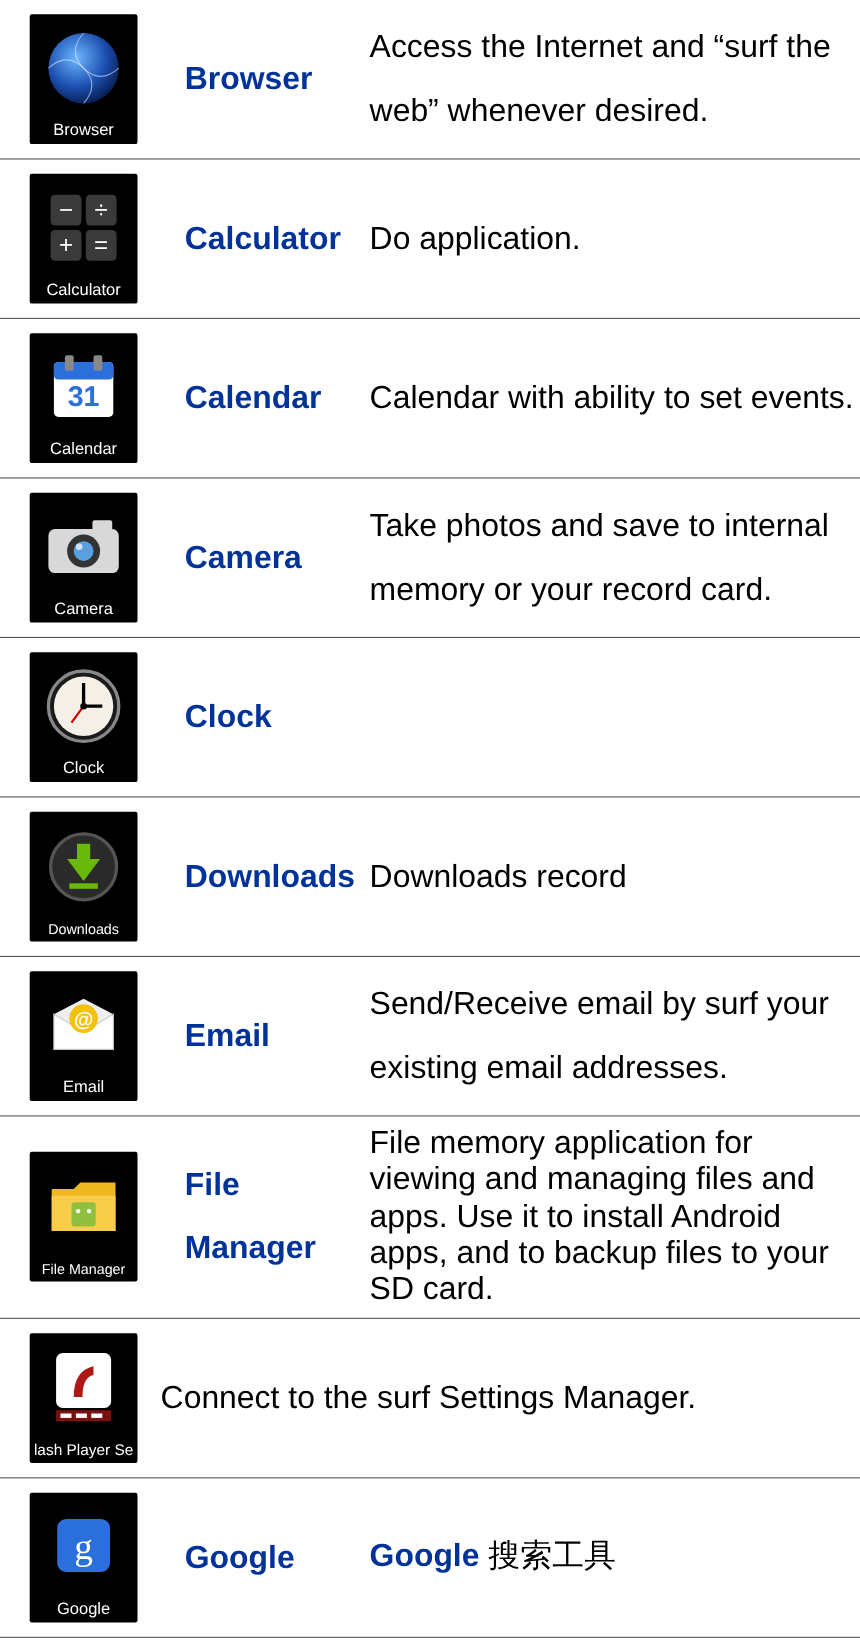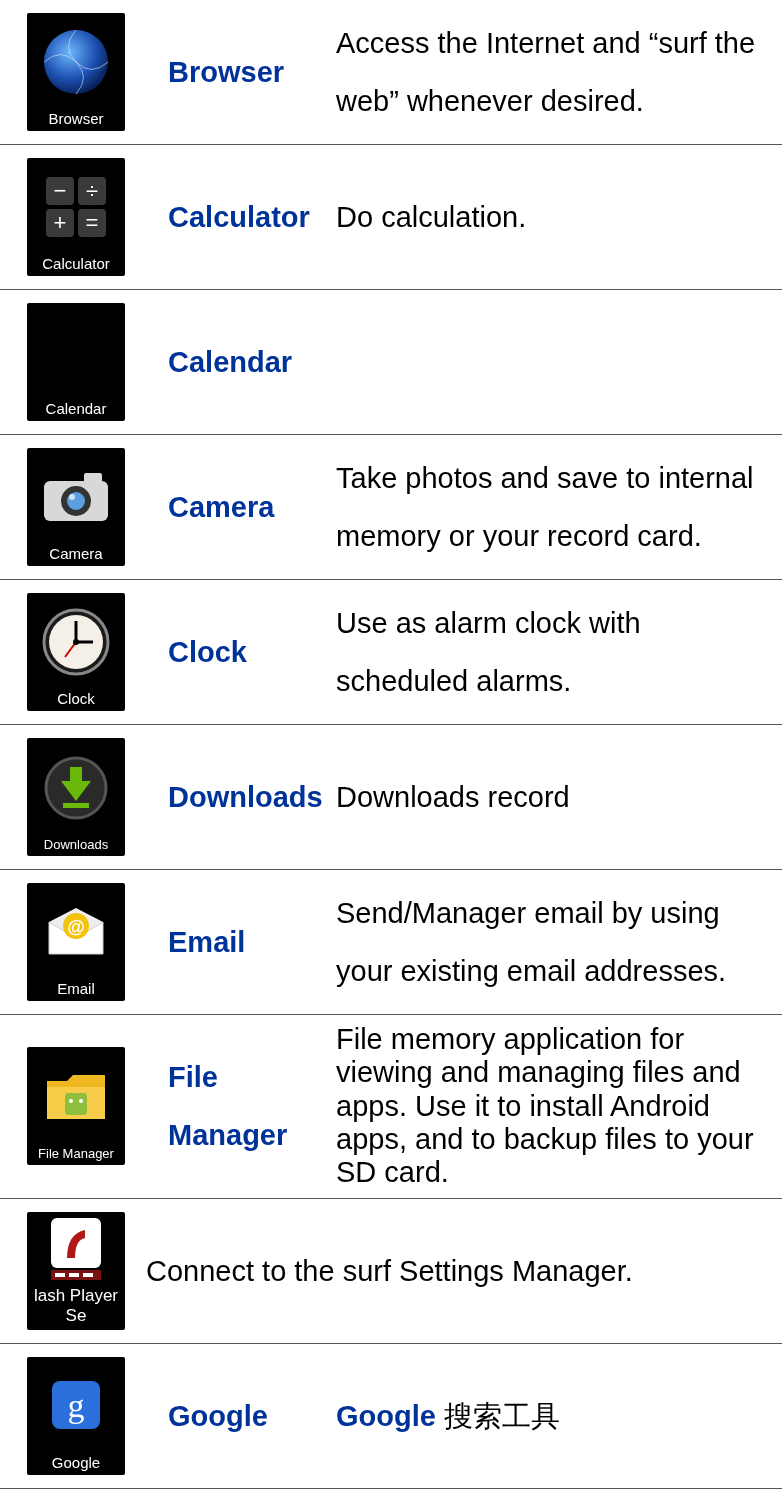--- a/index.html
+++ b/index.html
@@ -118,30 +118,40 @@
             <text x="16" y="23" font-size="22" fill="#fff" text-anchor="middle">−</text>
             <text x="48" y="23" font-size="22" fill="#fff" text-anchor="middle">÷</text>
             <text x="16" y="55" font-size="22" fill="#fff" text-anchor="middle">+</text>
             <text x="48" y="55" font-size="22" fill="#fff" text-anchor="middle">=</text>
           </svg>
         </div>
         <div class="caption">Calculator</div>
       </div>
     </div>
     <div class="name-cell"><span>Calculator</span></div>
-    <div class="desc-cell">Do calculation.</div>
-  </div>
-
-  <div class="row">
-    <div class="icon-cell">
-      <div class="app-icon">
+    <div class="desc-cell">Do application.</div>
+  </div>
+
+  <div class="row">
+    <div class="icon-cell">
+      <div class="app-icon">
+        <div class="glyph">
+          <svg width="66" height="66" viewBox="0 0 66 66">
+            <rect x="6" y="10" width="54" height="50" rx="4" fill="#fff"></rect>
+            <rect x="6" y="10" width="54" height="16" rx="4" fill="#2a6fdc"></rect>
+            <rect x="16" y="4" width="8" height="14" rx="2" fill="#888"></rect>
+            <rect x="42" y="4" width="8" height="14" rx="2" fill="#888"></rect>
+            <text x="33" y="50" font-size="26" font-weight="bold" fill="#2a6fdc" text-anchor="middle">31</text>
+          </svg>
+        </div>
         <div class="caption">Calendar</div>
       </div>
     </div>
     <div class="name-cell"><span>Calendar</span></div>
+    <div class="desc-cell">Calendar with ability to set events.</div>
   </div>
 
   <div class="row">
     <div class="icon-cell">
       <div class="app-icon">
         <div class="glyph">
           <svg width="72" height="56" viewBox="0 0 72 56">
             <rect x="4" y="12" width="64" height="40" rx="6" fill="#d8d8d8"></rect>
             <rect x="44" y="4" width="18" height="10" rx="2" fill="#d8d8d8"></rect>
             <circle cx="36" cy="32" r="15" fill="#333"></circle>
@@ -166,21 +176,20 @@
             <line x1="35" y1="35" x2="35" y2="14" stroke="#000" stroke-width="3"></line>
             <line x1="35" y1="35" x2="52" y2="35" stroke="#000" stroke-width="3"></line>
             <line x1="35" y1="35" x2="24" y2="50" stroke="#c00" stroke-width="2"></line>
             <circle cx="35" cy="35" r="3" fill="#000"></circle>
           </svg>
         </div>
         <div class="caption">Clock</div>
       </div>
     </div>
     <div class="name-cell"><span>Clock</span></div>
-    <div class="desc-cell">Use as alarm clock with scheduled alarms.</div>
   </div>
 
   <div class="row">
     <div class="icon-cell">
       <div class="app-icon">
         <div class="glyph">
           <svg width="66" height="66" viewBox="0 0 66 66">
             <circle cx="33" cy="33" r="30" fill="#2a2a2a" stroke="#555" stroke-width="3"></circle>
             <polygon points="33,46 18,26 27,26 27,12 39,12 39,26 48,26" fill="#6ab80a"></polygon>
             <rect x="20" y="48" width="26" height="5" fill="#6ab80a"></rect>
@@ -201,21 +210,21 @@
             <polygon points="8,50 8,18 35,4 62,18 62,50" fill="#eee"></polygon>
             <polygon points="8,18 35,34 62,18 62,50 8,50" fill="#fff" stroke="#ccc"></polygon>
             <circle cx="35" cy="22" r="13" fill="#f4c20d"></circle>
             <text x="35" y="29" font-size="18" font-weight="bold" fill="#fff" text-anchor="middle">@</text>
           </svg>
         </div>
         <div class="caption">Email</div>
       </div>
     </div>
     <div class="name-cell"><span>Email</span></div>
-    <div class="desc-cell">Send/Manager email by using your existing email addresses.</div>
+    <div class="desc-cell">Send/Receive email by surf your existing email addresses.</div>
   </div>
 
   <div class="row">
     <div class="icon-cell">
       <div class="app-icon">
         <div class="glyph">
           <svg width="70" height="60" viewBox="0 0 70 60">
             <path d="M6 14 L26 14 L32 8 L64 8 L64 52 L6 52 Z" fill="#f0b820"></path>
             <path d="M6 20 L64 20 L64 52 L6 52 Z" fill="#f8cd4a"></path>
             <rect x="24" y="26" width="22" height="22" rx="3" fill="#8fbf3f"></rect>
@@ -236,37 +245,37 @@
         <div class="glyph">
           <svg width="62" height="70" viewBox="0 0 62 70">
             <rect x="6" y="4" width="50" height="50" rx="6" fill="#fff"></rect>
             <path d="M22 44 Q22 20 40 16 L40 24 Q30 26 30 44 Z" fill="#b01818"></path>
             <rect x="6" y="56" width="50" height="10" fill="#7a1010"></rect>
             <rect x="10" y="59" width="10" height="4" fill="#fff"></rect>
             <rect x="24" y="59" width="10" height="4" fill="#fff"></rect>
             <rect x="38" y="59" width="10" height="4" fill="#fff"></rect>
           </svg>
         </div>
-        <div class="caption" style="font-size:17px">lash Player Se</div>
+        <div class="caption" style="font-size:14px">lash Player Se</div>
       </div>
     </div>
     <div class="desc-cell">Connect to the surf Settings Manager.</div>
   </div>
 
   <div class="row">
     <div class="icon-cell">
       <div class="app-icon">
         <div class="glyph">
           <svg width="64" height="64" viewBox="0 0 64 64">
             <rect x="8" y="8" width="48" height="48" rx="8" fill="#2a6fdc"></rect>
             <text x="32" y="44" font-size="34" fill="#fff" text-anchor="middle" font-family="Georgia,serif">g</text>
           </svg>
         </div>
         <div class="caption">Google</div>
       </div>
     </div>
     <div class="name-cell"><span>Google</span></div>
     <div class="desc-cell">
-      <span class="bold-blue">Google </span><span style="font-family:Liberation Sans, sans-serif">搜索工具</span>
+      <span class="bold-blue">Google </span><span style="font-family:Liberation Mono, monospace">搜索工具</span>
     </div>
   </div>
 
 </div>
 
 </body></html>

